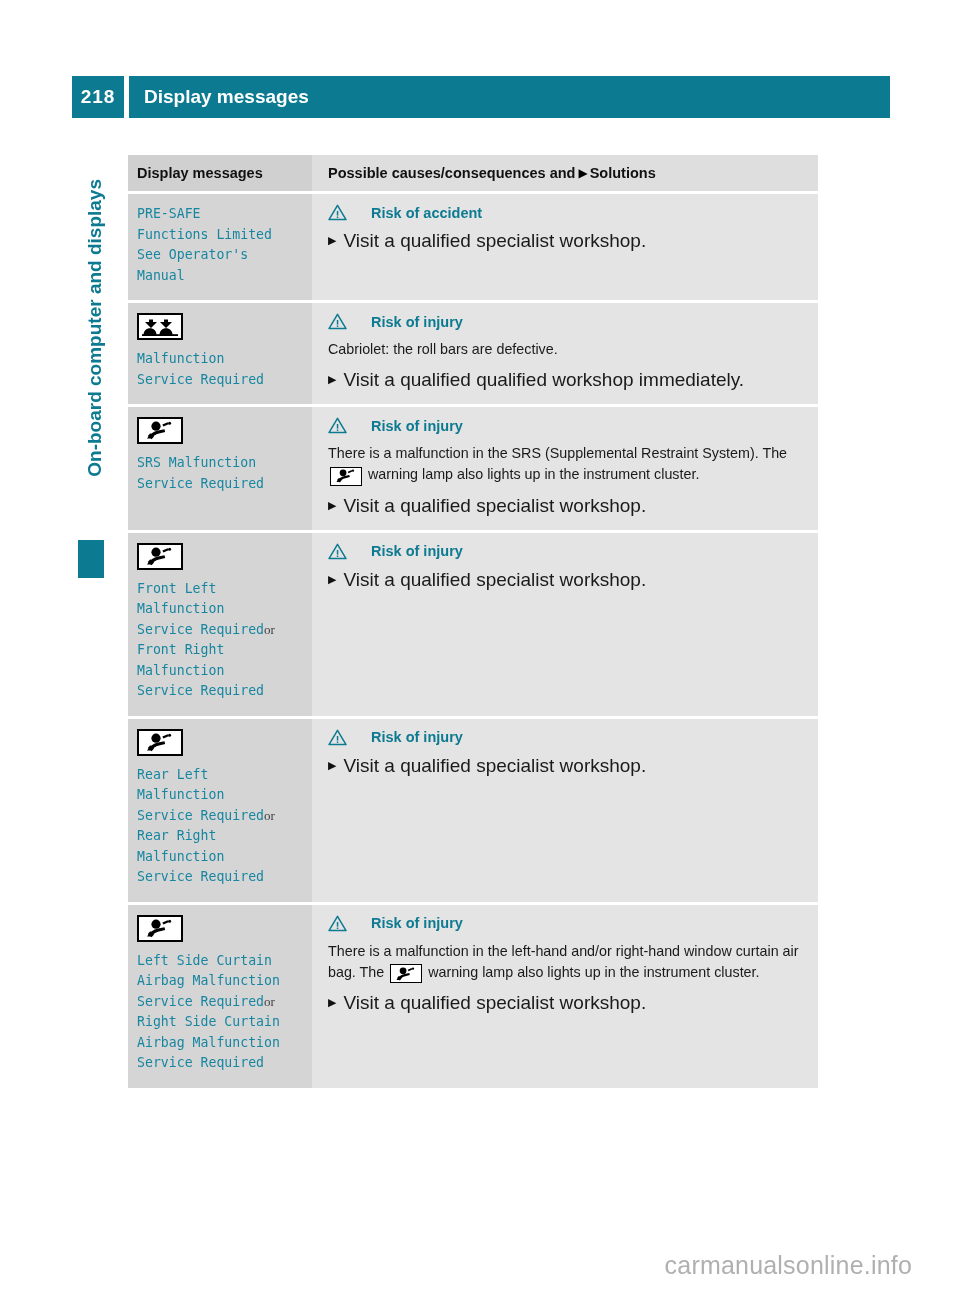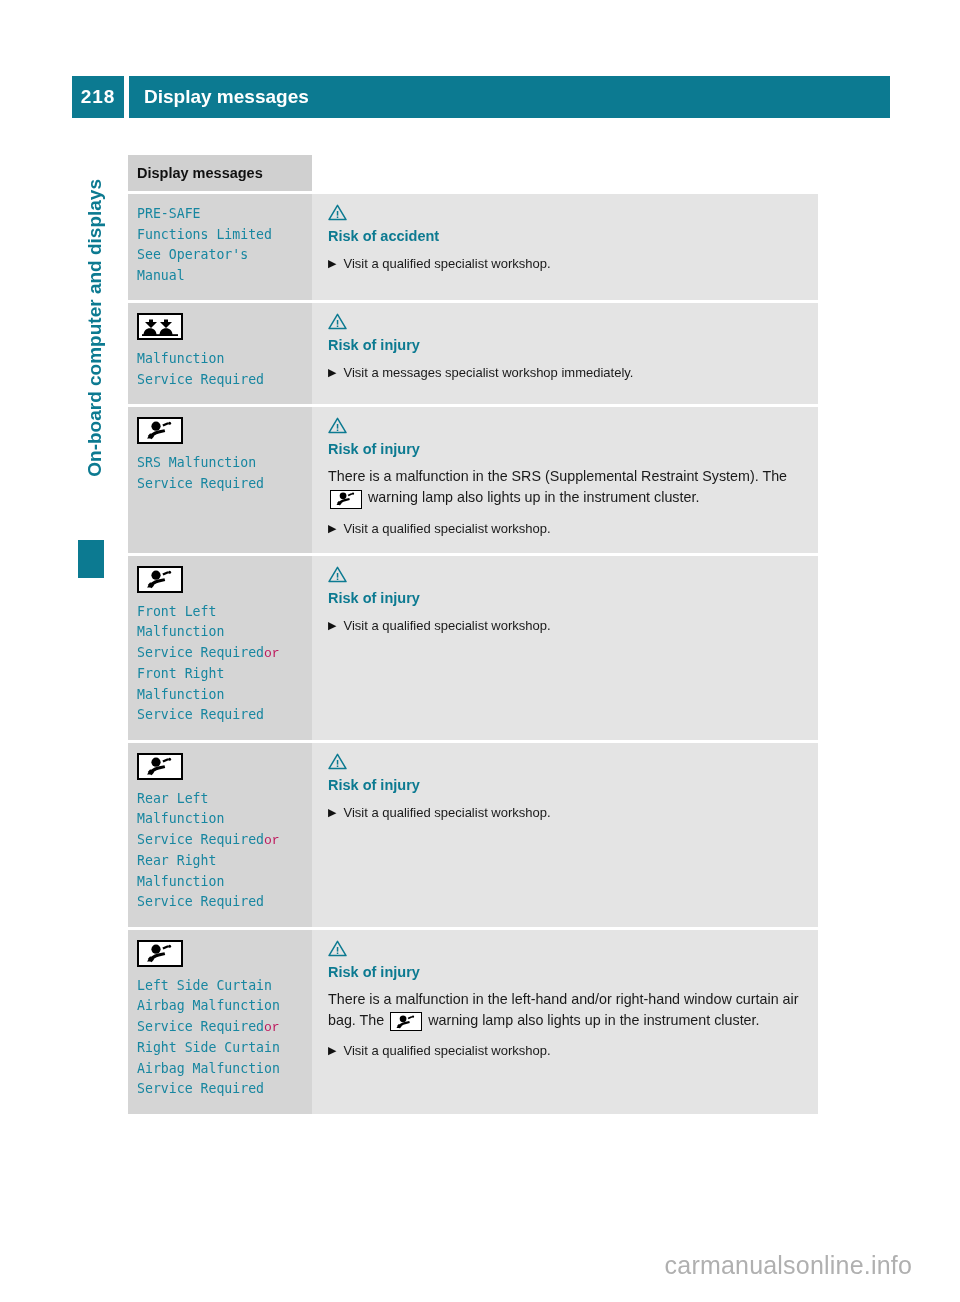--- a/index.html
+++ b/index.html
@@ -137,32 +137,31 @@
   
   .msg-text {
     font-family: "DejaVu Sans Mono", monospace;
     font-size: 13.2px;
     line-height: 20.5px;
     color: #1786a0;
     white-space: pre-wrap;
     word-break: normal;
   }
   .msg-or {
-    font-family: Liberation Mono, monospace;
+    font-family: Liberation Serif, serif;
     font-size: 13px;
-    color: #be185d;
+    color: #404040;
   }
 
   
   .warn-head {
     display: flex;
-    align-items: flex-start;
-    gap: 7px;
+    align-items: center;
+    gap: 24px;
     margin-bottom: 9px;
-    flex-direction: column;
   }
   .warn-title {
     font-size: 14.5px;
     font-weight: bold;
     color: #0c7a91;
   }
   .warn-tri { flex: 0 0 auto; display: block; }
 
   .body-text {
     font-size: 14.3px;
@@ -181,21 +180,21 @@
     gap: 7px;
     margin-top: 9px;
   }
   .sol-flag {
     flex: 0 0 auto;
     font-size: 11px;
     color: #111;
     line-height: 21px;
   }
   .sol-text {
-    font-size: 13px;
+    font-size: 19px;
     line-height: 21px;
     color: #1a1a1a;
   }
 
   
   .icon-box {
     width: 46px;
     height: 27px;
     border: 2.5px solid #000000;
     background: #ffffff;
@@ -248,20 +247,23 @@
   <div id="chapter-tab-label">On-board computer and displays</div>
   <div id="chapter-tab-marker"></div>
 </div>
 
 <div id="messages-table">
 
   <div class="trow header-row">
     <div class="col-left">
       <span class="th-text">Display messages</span>
     </div>
+    <div class="col-right">
+      <span class="th-text">Possible causes/consequences and</span><span class="th-flag">▶</span><span class="th-text">Solutions</span>
+    </div>
   </div>
 
   <div class="trow">
     <div class="col-left">
       <div class="msg-text">PRE-SAFE
 Functions Limited
 See Operator's
 Manual</div>
     </div>
     <div class="col-right">
@@ -296,23 +298,24 @@
     </div>
     <div class="col-right">
       <div class="warn-head">
         <svg class="warn-tri" width="19" height="17" viewBox="0 0 19 17">
           <path d="M9.5 1.4 L18 15.6 L1 15.6 Z" fill="none" stroke="#0c7a91" stroke-width="1.5" stroke-linejoin="round"></path>
           <rect x="8.8" y="7" width="1.5" height="4.6" fill="#0c7a91"></rect>
           <rect x="8.8" y="12.5" width="1.5" height="1.5" fill="#0c7a91"></rect>
         </svg>
         <span class="warn-title">Risk of injury</span>
       </div>
-      <div class="solution">
-        <span class="sol-flag">▶</span>
-        <span class="sol-text">Visit a messages specialist workshop immediately.</span>
+      <div class="body-text">Cabriolet: the roll bars are defective.</div>
+      <div class="solution">
+        <span class="sol-flag">▶</span>
+        <span class="sol-text">Visit a qualified qualified workshop immediately.</span>
       </div>
     </div>
   </div>
 
   <div class="trow">
     <div class="col-left">
       <div class="icon-box">
         <svg width="30" height="19" viewBox="0 0 30 19">
           <circle cx="11" cy="5.2" r="4.6" fill="#000"></circle>
           <path d="M17.4 3.6 L22.6 1.2 L23.6 3.2 L18.4 5.6 Z" fill="#000"></path>

